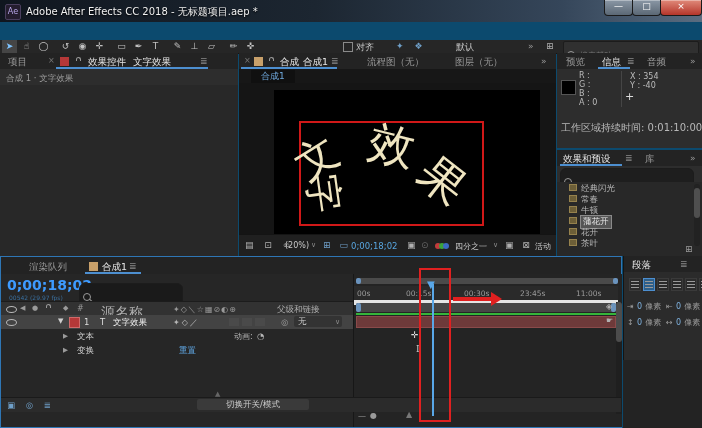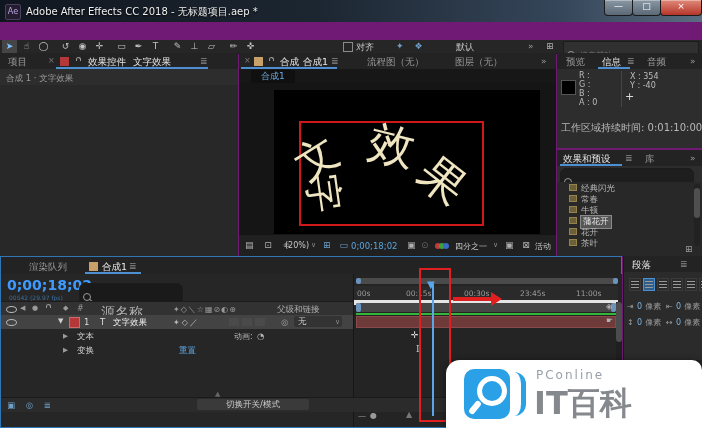--- a/index.html
+++ b/index.html
@@ -1,17 +1,17 @@
 <!DOCTYPE html>
 <html><head>
 <meta charset="utf-8">
 <style>
   html,body{margin:0;padding:0;background:#0c0c0c;}
   body{font-family:"DejaVu Sans","Liberation Sans",sans-serif;}
-  #screen{position:relative;width:702px;height:428px;overflow:hidden;background:#701a75;font-size:10px;color:#c8c8c8;}
+  #screen{position:relative;width:702px;height:428px;overflow:hidden;background:#0c4a6e;font-size:10px;color:#c8c8c8;}
   .abs{position:absolute;}
   .nowrap{white-space:nowrap;}
   
   .titlebar{left:0;top:0;width:702px;height:22px;background:linear-gradient(90deg,#10161f 0%,#1c2631 45%,#35465a 80%,#5a6c80 100%);}
   .appicon{left:5px;top:4px;width:14px;height:14px;background:#241d2e;border:1px solid #4a3f5e;border-radius:2px;color:#b8a6e8;font-size:8px;text-align:center;line-height:13px;}
   .wtitle{left:26px;top:5px;color:#f0f0f0;font-size:10px;text-shadow:0 1px 2px #000;}
   .winbtn{top:0;height:15px;border:1px solid #1a1a1a;border-top:none;border-radius:0 0 4px 4px;color:#fff;text-align:center;line-height:13px;font-size:9px;box-shadow:inset 0 1px 0 rgba(255,255,255,.35);}
   .btn-min{left:604px;width:27px;background:linear-gradient(#8a97a5,#5b6875);}
   .btn-max{left:632px;width:27px;background:linear-gradient(#8a97a5,#5b6875);}
   .btn-close{left:660px;width:40px;background:linear-gradient(#e08a7a,#b5352a);}
@@ -347,23 +347,14 @@
     </div>
   </div>
   <div class="abs" style="left:623px;top:360px;width:79px;height:68px;background:#232323"></div>
 
   <div class="abs annot" style="left:419px;top:268px;width:28px;height:150px;border:2px solid #e02020"></div>
   <div class="abs annot" style="left:453px;top:292px">
     <div style="position:absolute;left:0;top:5px;width:38px;height:4px;background:#e02020"></div>
     <div style="position:absolute;left:38px;top:0;width:0;height:0;border-left:11px solid #e02020;border-top:7px solid transparent;border-bottom:7px solid transparent"></div>
   </div>
 
-  <div class="abs" style="left:446px;top:360px;width:256px;height:68px;background:#fff;border-radius:14px 10px 0 0;z-index:9;box-shadow:0 0 6px rgba(0,0,0,.4)">
-    <div class="abs" style="left:18px;top:9px;width:46px;height:50px;background:#2aa0e6;border-radius:10px">
-      <div style="position:absolute;left:13px;top:7px;width:20px;height:20px;border:5px solid #fff;border-radius:50%"></div>
-      <div style="position:absolute;left:8px;top:31px;width:6px;height:15px;background:#fff;border-radius:3px;transform:rotate(40deg)"></div>
-    </div>
-    <div class="abs" style="left:66px;top:12px;width:9px;height:44px;border-right:5px solid #2aa0e6;border-radius:0 12px 12px 0"></div>
-    <span class="abs" style="left:90px;top:8px;font-size:12px;color:#9aa0a6;letter-spacing:2px">PConline</span>
-    <span class="abs" style="left:88px;top:22px;font-size:32px;font-weight:bold;color:#85888c">IT百科</span>
-  </div>
 
 </div>
 
 </body></html>

